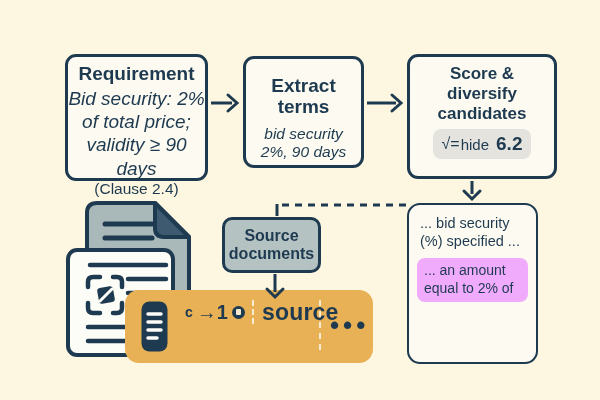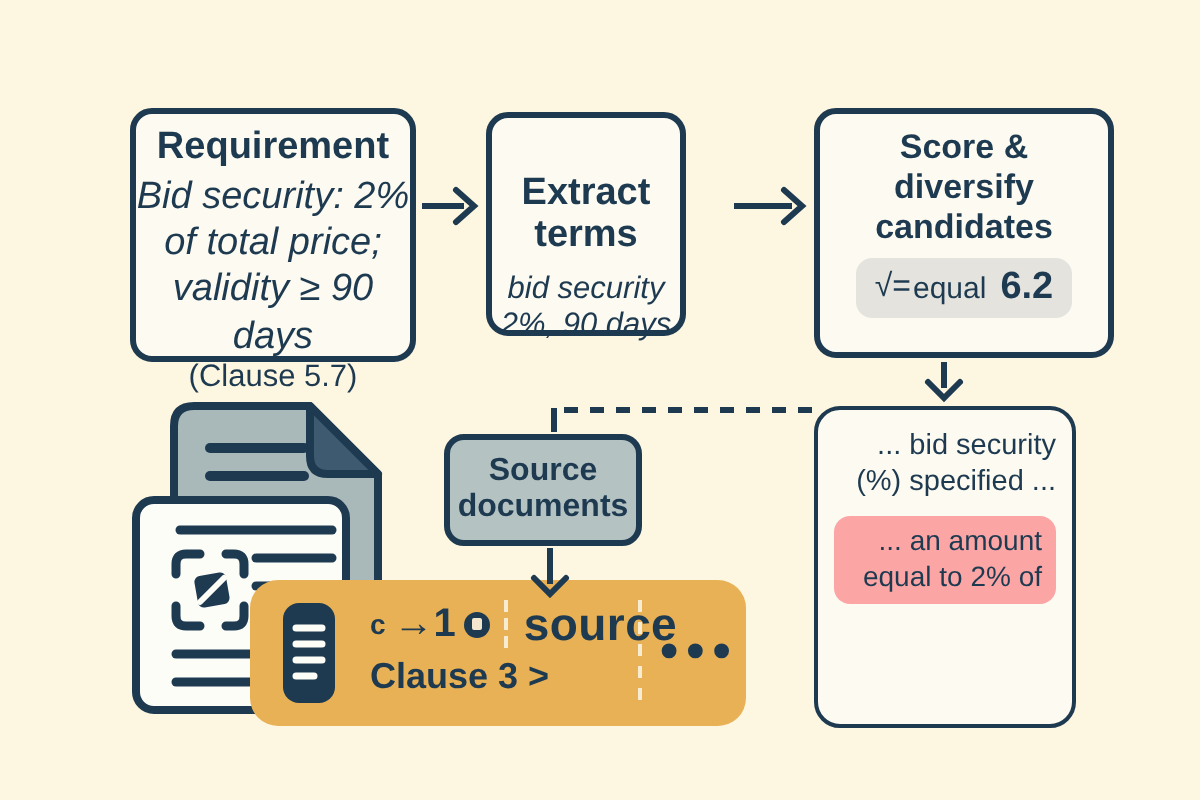--- a/index.html
+++ b/index.html
@@ -11,42 +11,42 @@
   .node{
     position:absolute;background:#fcfaf1;border:3px solid #1e3a50;
     border-radius:11px;box-sizing:border-box;text-align:center;
   }
   
   #req-box{left:65px;top:54px;width:143px;height:127px;padding-top:6px}
   #req-box .title{font-size:19px;font-weight:bold}
   #req-box .body{font-style:italic;font-size:19px;line-height:1.22;margin-top:2px}
   #req-box .clause{font-size:15.5px;line-height:1.22}
 
-  #extract-box{left:243px;top:56px;width:100px;height:112px;padding-top:27px}
+  #extract-box{left:243px;top:56px;width:121px;height:112px;padding-top:16px}
   #extract-box .title{font-size:19px;font-weight:bold;line-height:1.12}
   #extract-box .body{font-style:italic;font-size:15.5px;line-height:1.22;margin-top:7px}
 
   #score-box{left:407px;top:54px;width:150px;height:125px;padding-top:7px}
   #score-box .title{font-size:17px;font-weight:bold;line-height:1.18}
   .score-badge{
     display:inline-flex;align-items:center;margin-top:5px;background:#e4e3de;
     border-radius:8px;padding:4px 9px;
   }
   .score-badge .rubric{font-size:16px}
   .score-badge .hide{font-size:15px;margin-left:1px}
   .score-badge .value{font-size:19px;font-weight:bold;margin-left:7px}
 
   
   #results-box{
     left:407px;top:203px;width:131px;height:161px;border-width:2.5px;
-    border-radius:13px;text-align:right;padding:9px 8px;
+    border-radius:13px;text-align:left;padding:9px 8px;
   }
   #results-box .snippet{font-size:14.5px;line-height:1.25;padding-left:3px}
   #results-box .pill{
-    background:#fca5a5;border-radius:8px;padding:4px 7px;margin-top:8px;
+    background:#f0abfc;border-radius:8px;padding:4px 7px;margin-top:8px;
     font-size:14px;line-height:1.28;
   }
 
   
   #source-docs-box{
     position:absolute;left:222px;top:217px;width:99px;height:56px;
     background:#b5c2c2;border:3px solid #1e3a50;border-radius:10px;
     box-sizing:border-box;display:flex;align-items:center;justify-content:center;
     text-align:center;font-weight:bold;font-size:16px;line-height:1.12;
   }
@@ -123,48 +123,47 @@
     <div class="txt">
       <div class="cite-row1">
         <span class="cite-prefix">c</span>
         <span class="cite-arrow">→1</span>
         <span class="cite-badge">
             <span></span>
           </span>
         <span class="cite-div1"></span>
         <span class="cite-word">source</span>
       </div>
-      <div class="cite-row2">Clause 3 &gt;</div>
     </div>
     <span class="cite-div2"></span>
     <span class="cite-dots">•••</span>
   </div>
 
   <div id="req-box" class="node">
     <div class="title">Requirement</div>
     <div class="body pre">Bid security: 2%
 of total price;
 validity ≥ 90 days</div>
-    <div class="clause">(Clause 5.7)</div>
+    <div class="clause">(Clause 2.4)</div>
   </div>
 
   <div id="extract-box" class="node">
     <div class="title pre">Extract
 terms</div>
     <div class="body pre">bid security
 2%, 90 days</div>
   </div>
 
   <div id="score-box" class="node">
     <div class="title pre">Score &amp;
 diversify
 candidates</div>
     <div class="score-badge">
       <span class="rubric">√=</span>
-      <span class="hide">equal</span>
+      <span class="hide">hide</span>
       <span class="value">6.2</span>
     </div>
   </div>
 
   <div id="results-box" class="node">
     <div class="snippet pre">... bid security
 (%) specified ...</div>
     <div class="pill pre">... an amount
 equal to 2% of</div>
   </div>

